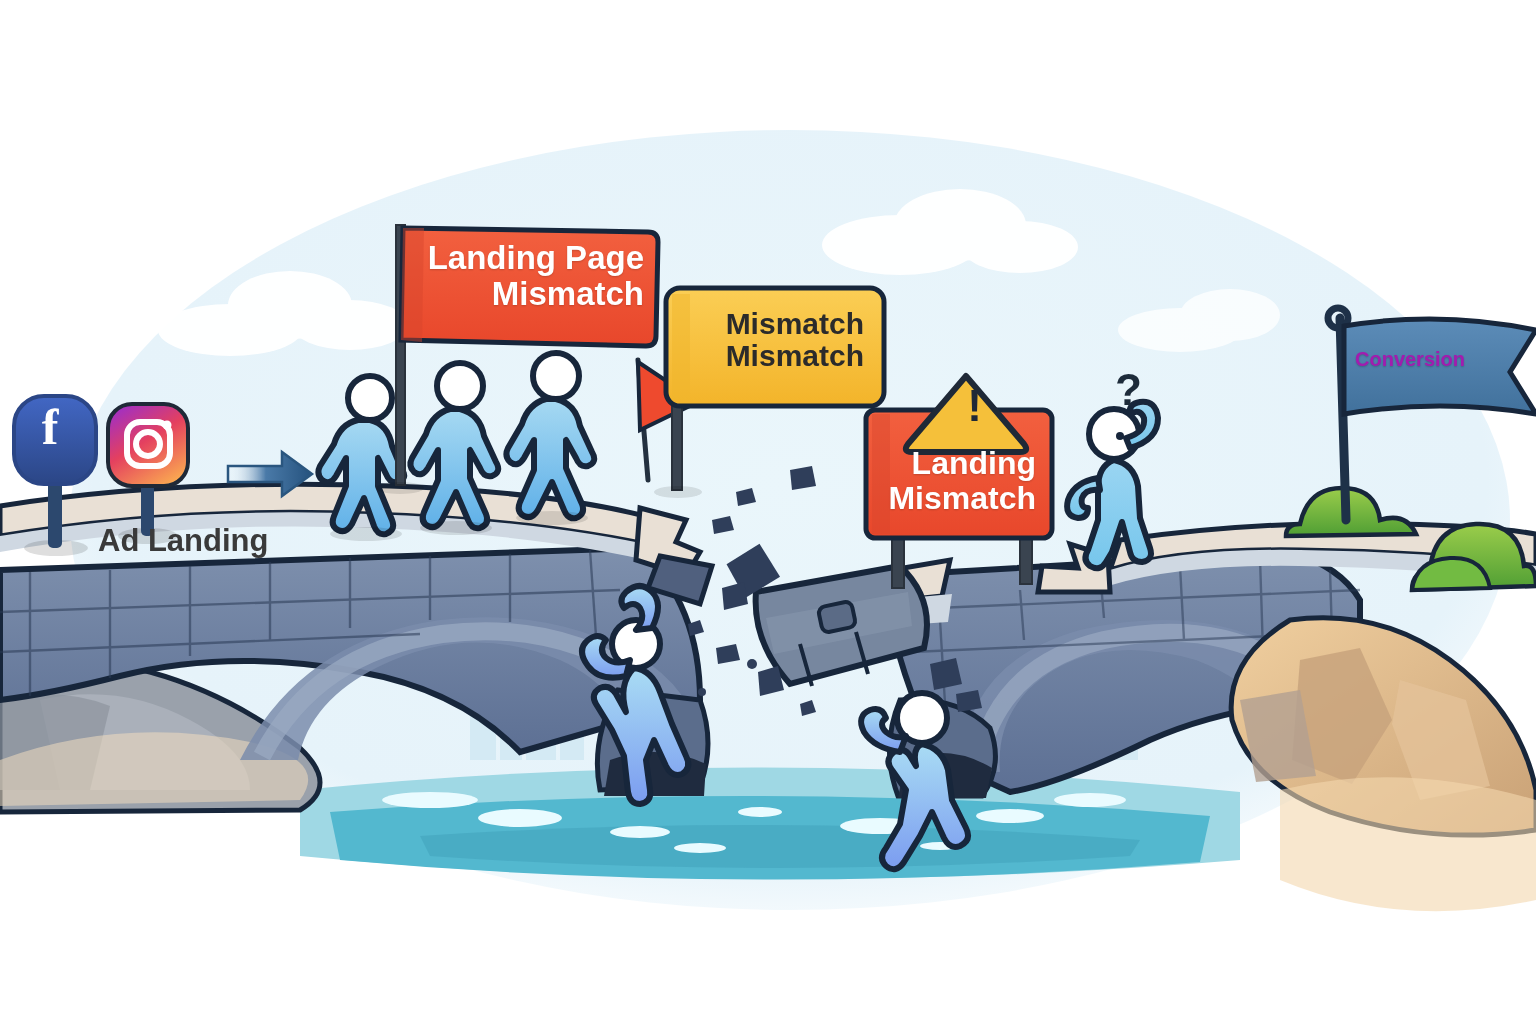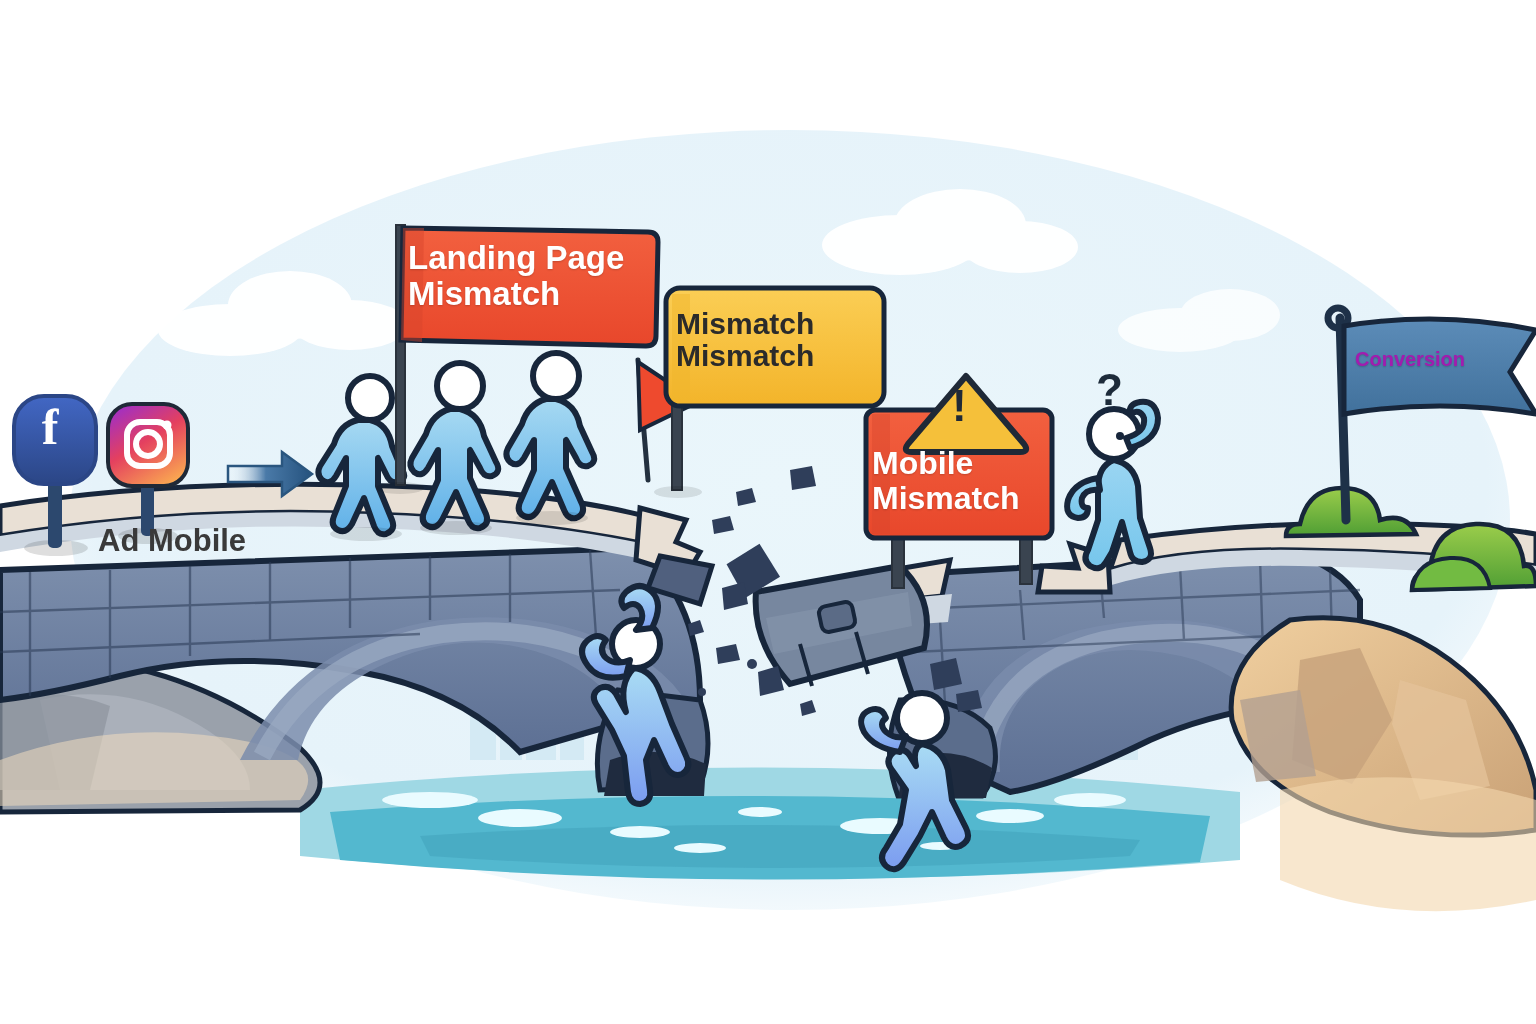--- a/index.html
+++ b/index.html
@@ -1,20 +1,20 @@
 <!DOCTYPE html>
 <html><head>
 <meta charset="utf-8">
 <style>
   html,body{margin:0;padding:0;background:#ffffff;}
   body{width:1536px;height:1024px;overflow:hidden;
        font-family:"Liberation Sans",sans-serif;}
   #scene{position:relative;width:1536px;height:1024px;background:#ffffff;}
   #scene svg{position:absolute;top:0;left:0;}
-  .lbl{position:absolute;pointer-events:none;white-space:pre;text-align:left;
+  .lbl{position:absolute;pointer-events:none;white-space:pre;text-align:right;
        font-family:"Liberation Sans",sans-serif;font-weight:bold;line-height:1.08;}
 
   
   #lp-text{left:408px;top:240px;width:236px;font-size:33px;color:#ffffff;
            text-shadow:0 1px 2px rgba(0,0,0,.18);}
   #aud-text{left:676px;top:308px;width:188px;font-size:30px;color:#2b2b2b;}
   #mob-text{left:872px;top:446px;width:164px;font-size:32px;color:#ffffff;
             text-shadow:0 1px 2px rgba(0,0,0,.18);}
   #conv-text{left:1355px;top:349px;width:170px;font-size:20px;color:#a21caf;
              text-align:left;text-shadow:0 1px 2px rgba(0,0,0,.22);}
@@ -380,25 +380,25 @@
   <g fill="#000" opacity=".1">
     <ellipse cx="400" cy="488" rx="24" ry="6"></ellipse>
     <ellipse cx="678" cy="492" rx="24" ry="6"></ellipse>
   </g>
 </svg>
 
 <div class="lbl" id="lp-text"><span>Landing Page</span><br><span>Mismatch</span></div>
 
 <div class="lbl" id="aud-text"><span>Mismatch</span><br><span>Mismatch</span></div>
 
-<div class="lbl" id="mob-text"><span>Mobile</span><br><span>Mismatch</span></div>
+<div class="lbl" id="mob-text"><span>Landing</span><br><span>Mismatch</span></div>
 
 <div class="lbl" id="bang">!</div>
 
 <div class="lbl" id="conv-text">Conversion</div>
 
-<div class="lbl" id="adclicks-text">Ad Mobile</div>
+<div class="lbl" id="adclicks-text">Ad Landing</div>
 
 <div class="lbl" id="qmark">?</div>
 
 <div class="lbl" id="fb-glyph">f</div>
 
 </div>
 
 </body></html>

